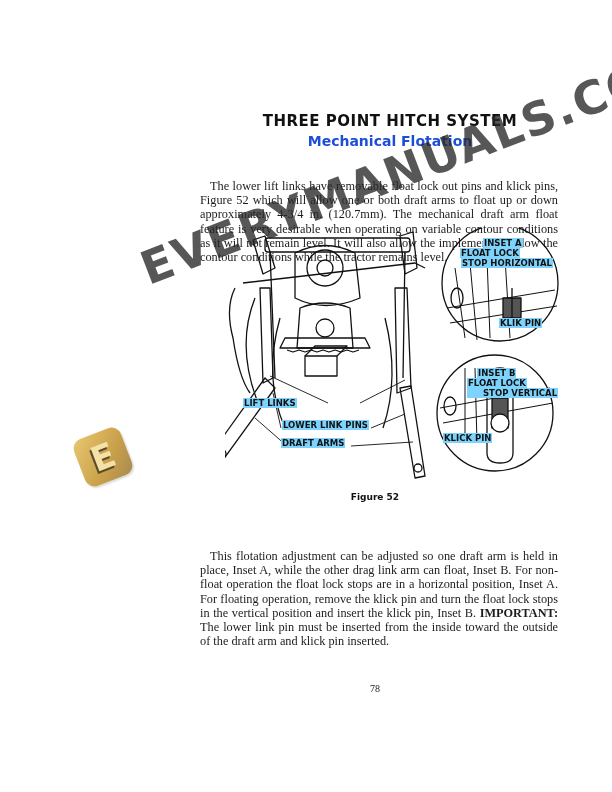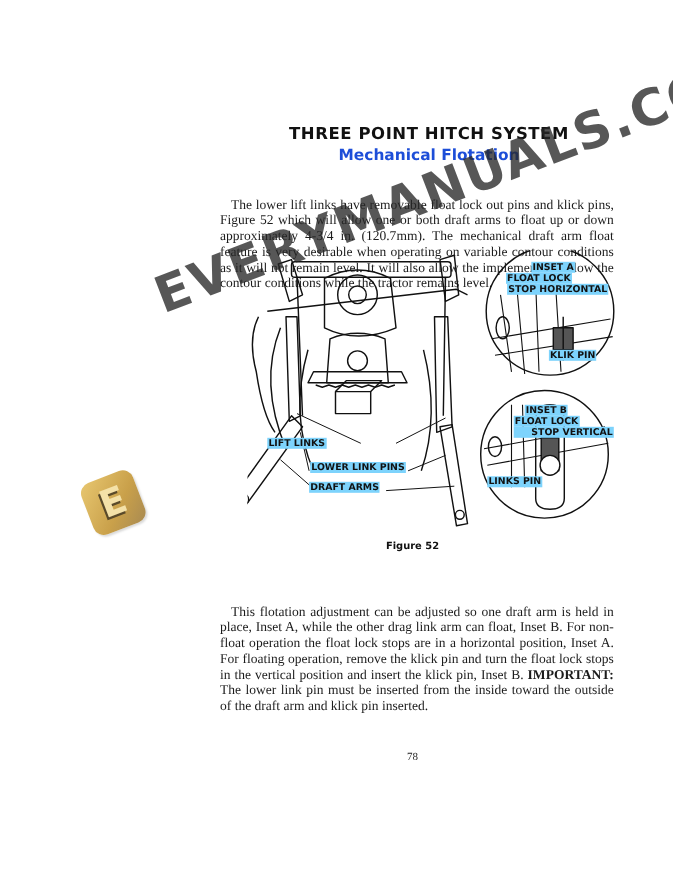--- a/index.html
+++ b/index.html
@@ -97,21 +97,21 @@
     <div class="label" style="left:56px;top:210px;">DRAFT ARMS</div>
 
     <div class="label" style="left:258px;top:10px;">INSET A</div>
     <div class="label" style="left:235px;top:20px;">FLOAT LOCK</div>
     <div class="label" style="left:236px;top:30px;">STOP HORIZONTAL</div>
     <div class="label" style="left:226px;top:90px;margin-left:48px;">KLIK PIN</div>
 
     <div class="label" style="left:252px;top:140px;">INSET B</div>
     <div class="label" style="left:242px;top:150px;">FLOAT LOCK</div>
     <div class="label" style="left:242px;top:160px;padding-left:16px;">STOP VERTICAL</div>
-    <div class="label" style="left:218px;top:205px;">LINKS PIN</div>
+    <div class="label" style="left:218px;top:205px;">KLICK PIN</div>
   </div>
 
   <div class="caption">Figure 52</div>
 
   <div class="para p2"><span>This flotation adjustment can be adjusted so one draft arm is held in place, Inset A, while the other drag link arm can float, Inset B. For non-float operation the float lock stops are in a horizontal position, Inset A. For floating operation, remove the klick pin and turn the float lock stops in the vertical position and insert the klick pin, Inset B. </span><b>IMPORTANT:</b><span> The lower link pin must be inserted from the inside toward the outside of the draft arm and klick pin inserted.</span></div>
 
 
   <div class="pagenum">78</div>
 
   <div class="wm-logo">

